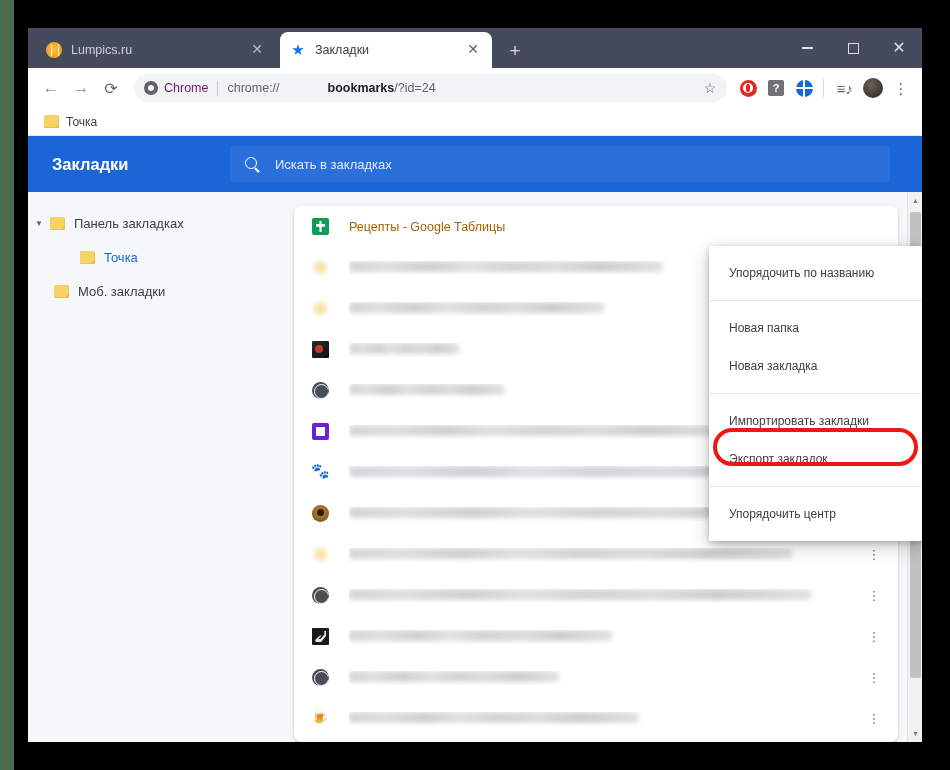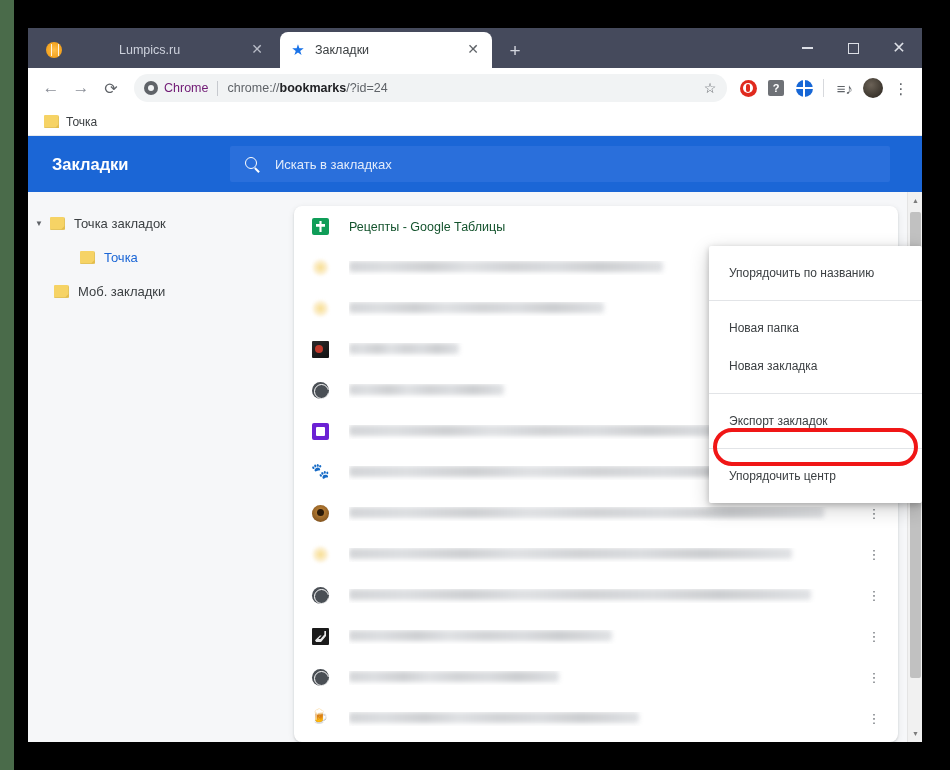--- a/index.html
+++ b/index.html
@@ -23,21 +23,21 @@
   }
 
   
   .tabstrip { position: relative; height: 40px; background: #454a5c; }
   .tab {
     position: absolute; top: 4px; height: 36px;
     display: flex; align-items: center; padding: 0 10px;
     font-size: 12.5px; color: #cdd1dc;
     border-radius: 8px 8px 0 0;
   }
-  .tab.inactive { left: 8px; width: 240px; gap: 48px; }
+  .tab.inactive { left: 8px; width: 240px; }
   .tab.active {
     left: 252px; width: 212px; background: #ffffff; color: #3c4043;
   }
   .tab .favicon { width: 16px; height: 16px; margin-right: 9px; flex: 0 0 16px; position: relative; }
   .fav-lumpics {
     border-radius: 50%;
     background: radial-gradient(circle at 50% 50%, #ffc04d 0%, #f5a623 60%, #e8941a 100%);
   }
   .fav-lumpics::after {
     content: ""; position: absolute; left: 5px; top: 2px; width: 6px; height: 12px;
@@ -73,21 +73,21 @@
   }
   .chrome-dot {
     width: 14px; height: 14px; border-radius: 50%; flex: 0 0 14px;
     background: #5f6368; position: relative; margin-right: 6px;
   }
   .chrome-dot::after { content: ""; position: absolute; left: 4px; top: 4px; width: 6px; height: 6px;
                        border-radius: 50%; background: #f1f3f4; }
   .omni-scheme { font-size: 12.5px; color: #701a75; white-space: nowrap; }
   .omni-sep { width: 1px; height: 15px; background: #c6c9ce; margin: 0 9px; flex: 0 0 1px; }
   .omni-url { font-size: 12.5px; color: #5f6368; white-space: nowrap; overflow: hidden; }
-  .omni-url b { color: #202124; font-weight: 600; }
+  .omni-url b { color: #202124; font-weight: 600; margin-left: 48px; }
   .omni-star { margin-left: auto; width: 26px; height: 26px; display: flex; align-items: center;
                justify-content: center; color: #5f6368; font-size: 14px; flex: 0 0 26px; }
   .ext { width: 26px; height: 26px; display: flex; align-items: center; justify-content: center;
          margin-left: 2px; flex: 0 0 26px; }
   .ico-adblock { width: 17px; height: 17px; border-radius: 50%; background: #e02a1e; position: relative; }
   .ico-adblock::after { content: ""; position: absolute; left: 3.5px; top: 3.5px; width: 10px; height: 10px;
                         border-radius: 50%; background: #fff; }
   .ico-adblock::before { content: ""; position: absolute; left: 6.5px; top: 4.5px; width: 4px; height: 8px;
                          background: #e02a1e; border-radius: 2px; z-index: 2; }
   .ico-help { width: 16px; height: 16px; background: #6e7176; border-radius: 2px; color: #fff;
@@ -142,21 +142,21 @@
   .side-item.selected { color: #1b66d6; }
 
   .bm-list-wrap { flex: 1; padding-top: 14px; padding-right: 24px; }
   .bm-card {
     background: #ffffff; border-radius: 8px;
     box-shadow: 0 1px 2px rgba(60,64,67,.18), 0 2px 6px rgba(60,64,67,.10);
     overflow: hidden; height: 536px;
   }
   .bm-row { height: 41px; display: flex; align-items: center; padding: 0 14px 0 18px; }
   .bm-row .fav { width: 17px; height: 17px; flex: 0 0 17px; margin-right: 20px; position: relative; }
-  .bm-row .label { flex: 1; font-size: 12.5px; color: #14532d; white-space: nowrap; overflow: hidden; }
+  .bm-row .label { flex: 1; font-size: 12.5px; color: #a16207; white-space: nowrap; overflow: hidden; }
   .bm-row .kebab { width: 20px; text-align: center; color: #70757a; font-size: 13px; line-height: 1; flex: 0 0 20px; }
 
   
   .blurtext {
     display: inline-block; height: 11px; border-radius: 3px;
     background: linear-gradient(90deg,#cfd1d4 0%,#d9dbde 12%,#c9cbce 26%,#dcdee1 38%,#cdcfd2 52%,#d7d9dc 66%,#c7c9cc 80%,#dddfe2 100%);
     filter: blur(2.6px); opacity: .92;
   }
 
   
@@ -296,21 +296,21 @@
           <span class="search-ph">Искать в закладках</span>
         </div>
       </div>
 
       <div class="bm-body">
 
         <div class="bm-sidebar">
           <div class="side-item">
             <span class="caret">▼</span>
             <span class="folder-ico"></span>
-            <span>Точка закладок</span>
+            <span>Панель закладках</span>
           </div>
           <div class="side-item selected lvl2">
             <span class="folder-ico"></span>
             <span>Точка</span>
           </div>
           <div class="side-item lvl1">
             <span class="folder-ico"></span>
             <span>Моб. закладки</span>
           </div>
         </div>
@@ -393,20 +393,21 @@
         </div>
 
       </div>
 
       <div class="menu" id="ctx-menu">
           <div class="menu-item">Упорядочить по названию</div>
           <div class="menu-sep"></div>
           <div class="menu-item">Новая папка</div>
           <div class="menu-item">Новая закладка</div>
           <div class="menu-sep"></div>
+          <div class="menu-item">Импортировать закладки</div>
           <div class="menu-item">Экспорт закладок</div>
           <div class="menu-sep"></div>
           <div class="menu-item">Упорядочить центр</div>
         </div>
       <div class="hl-ring" style="left:685px;top:292px;width:205px;height:38px;position:absolute;"></div>
 
     </div>
   </div>
 </div>
 

